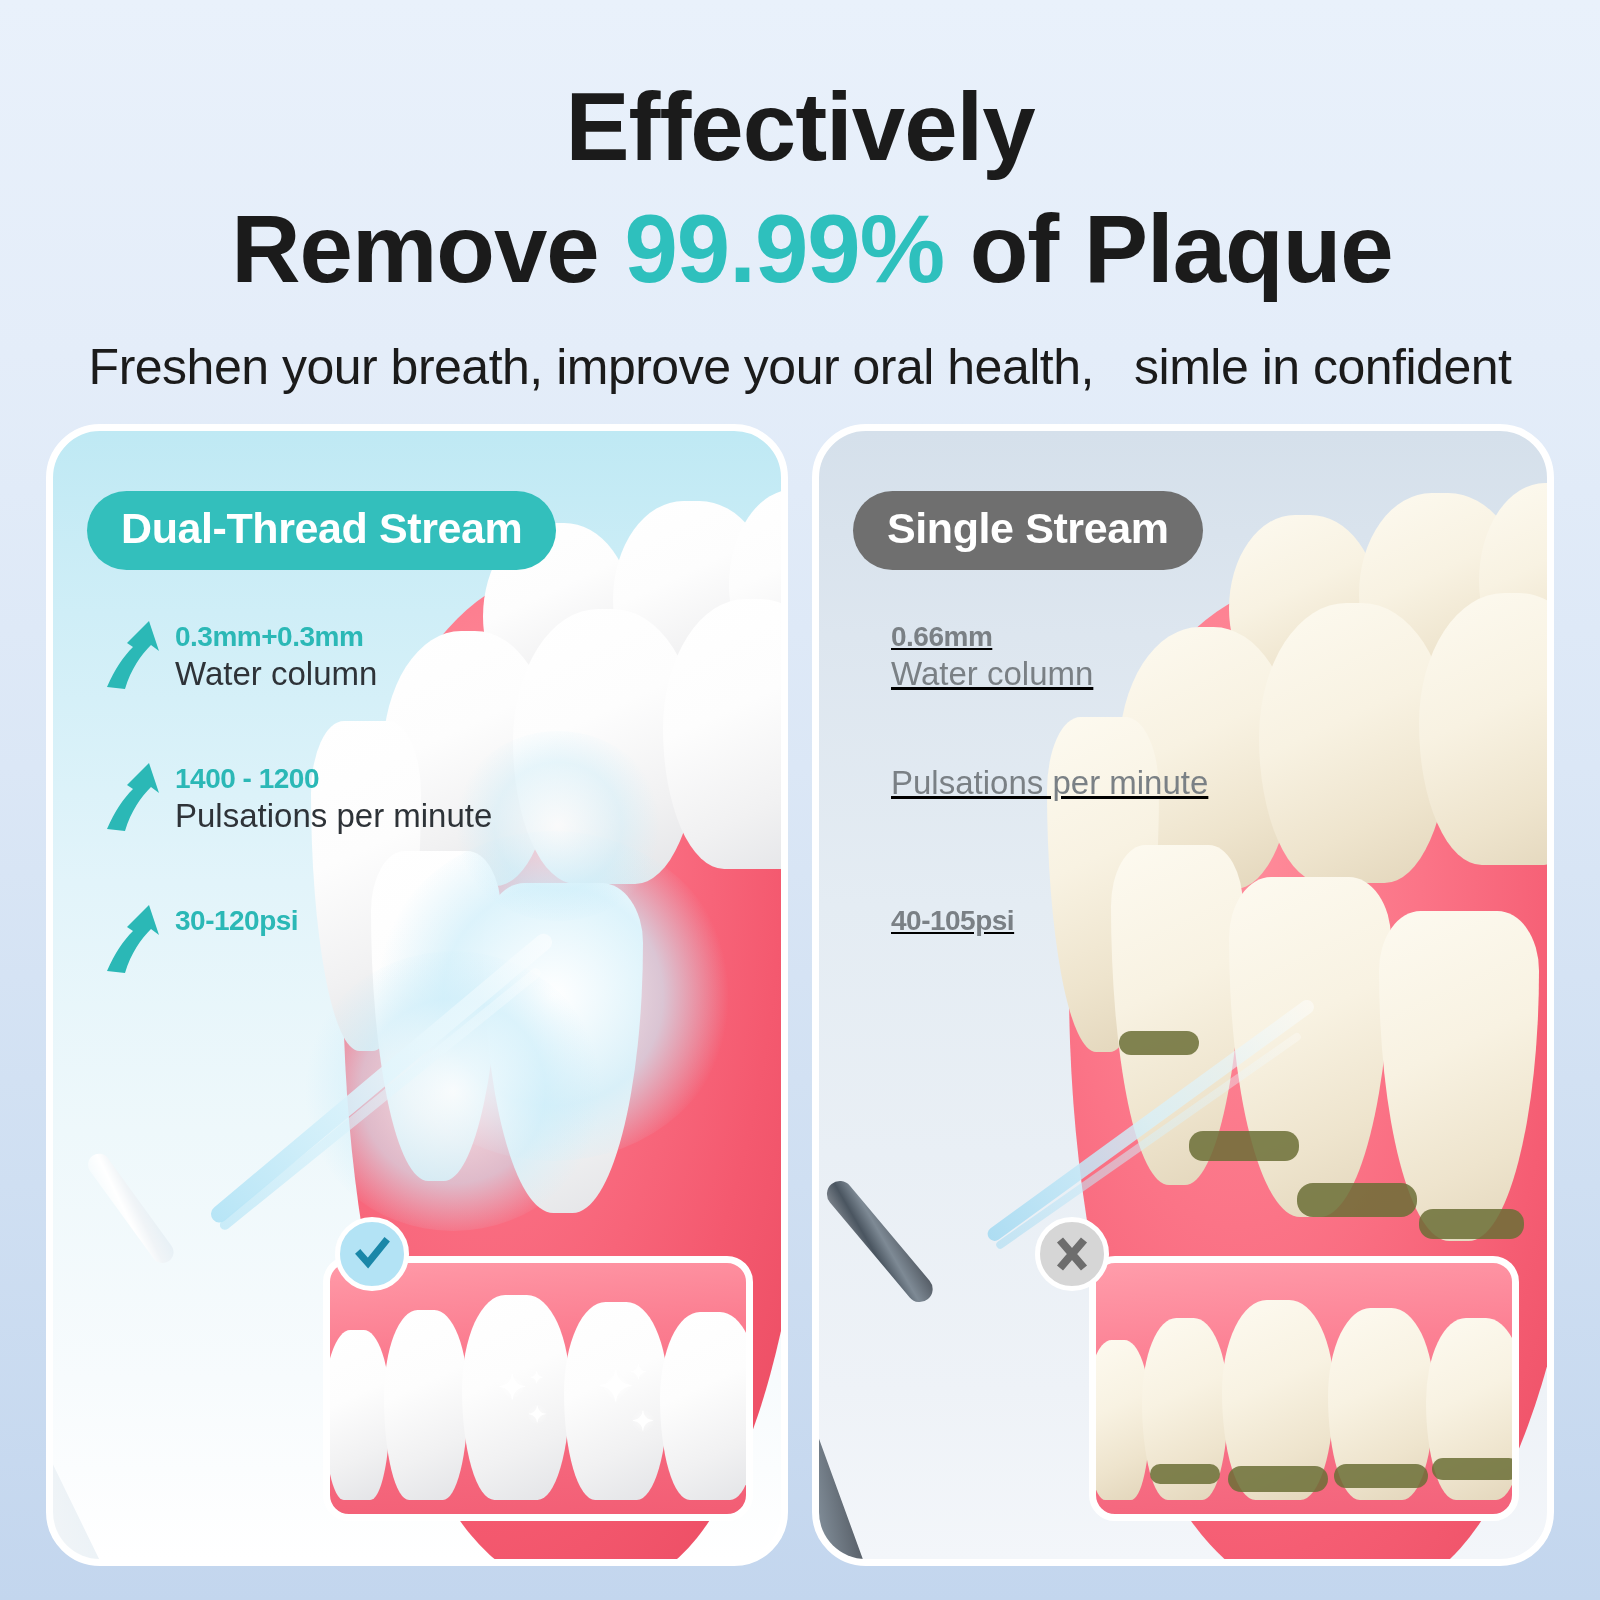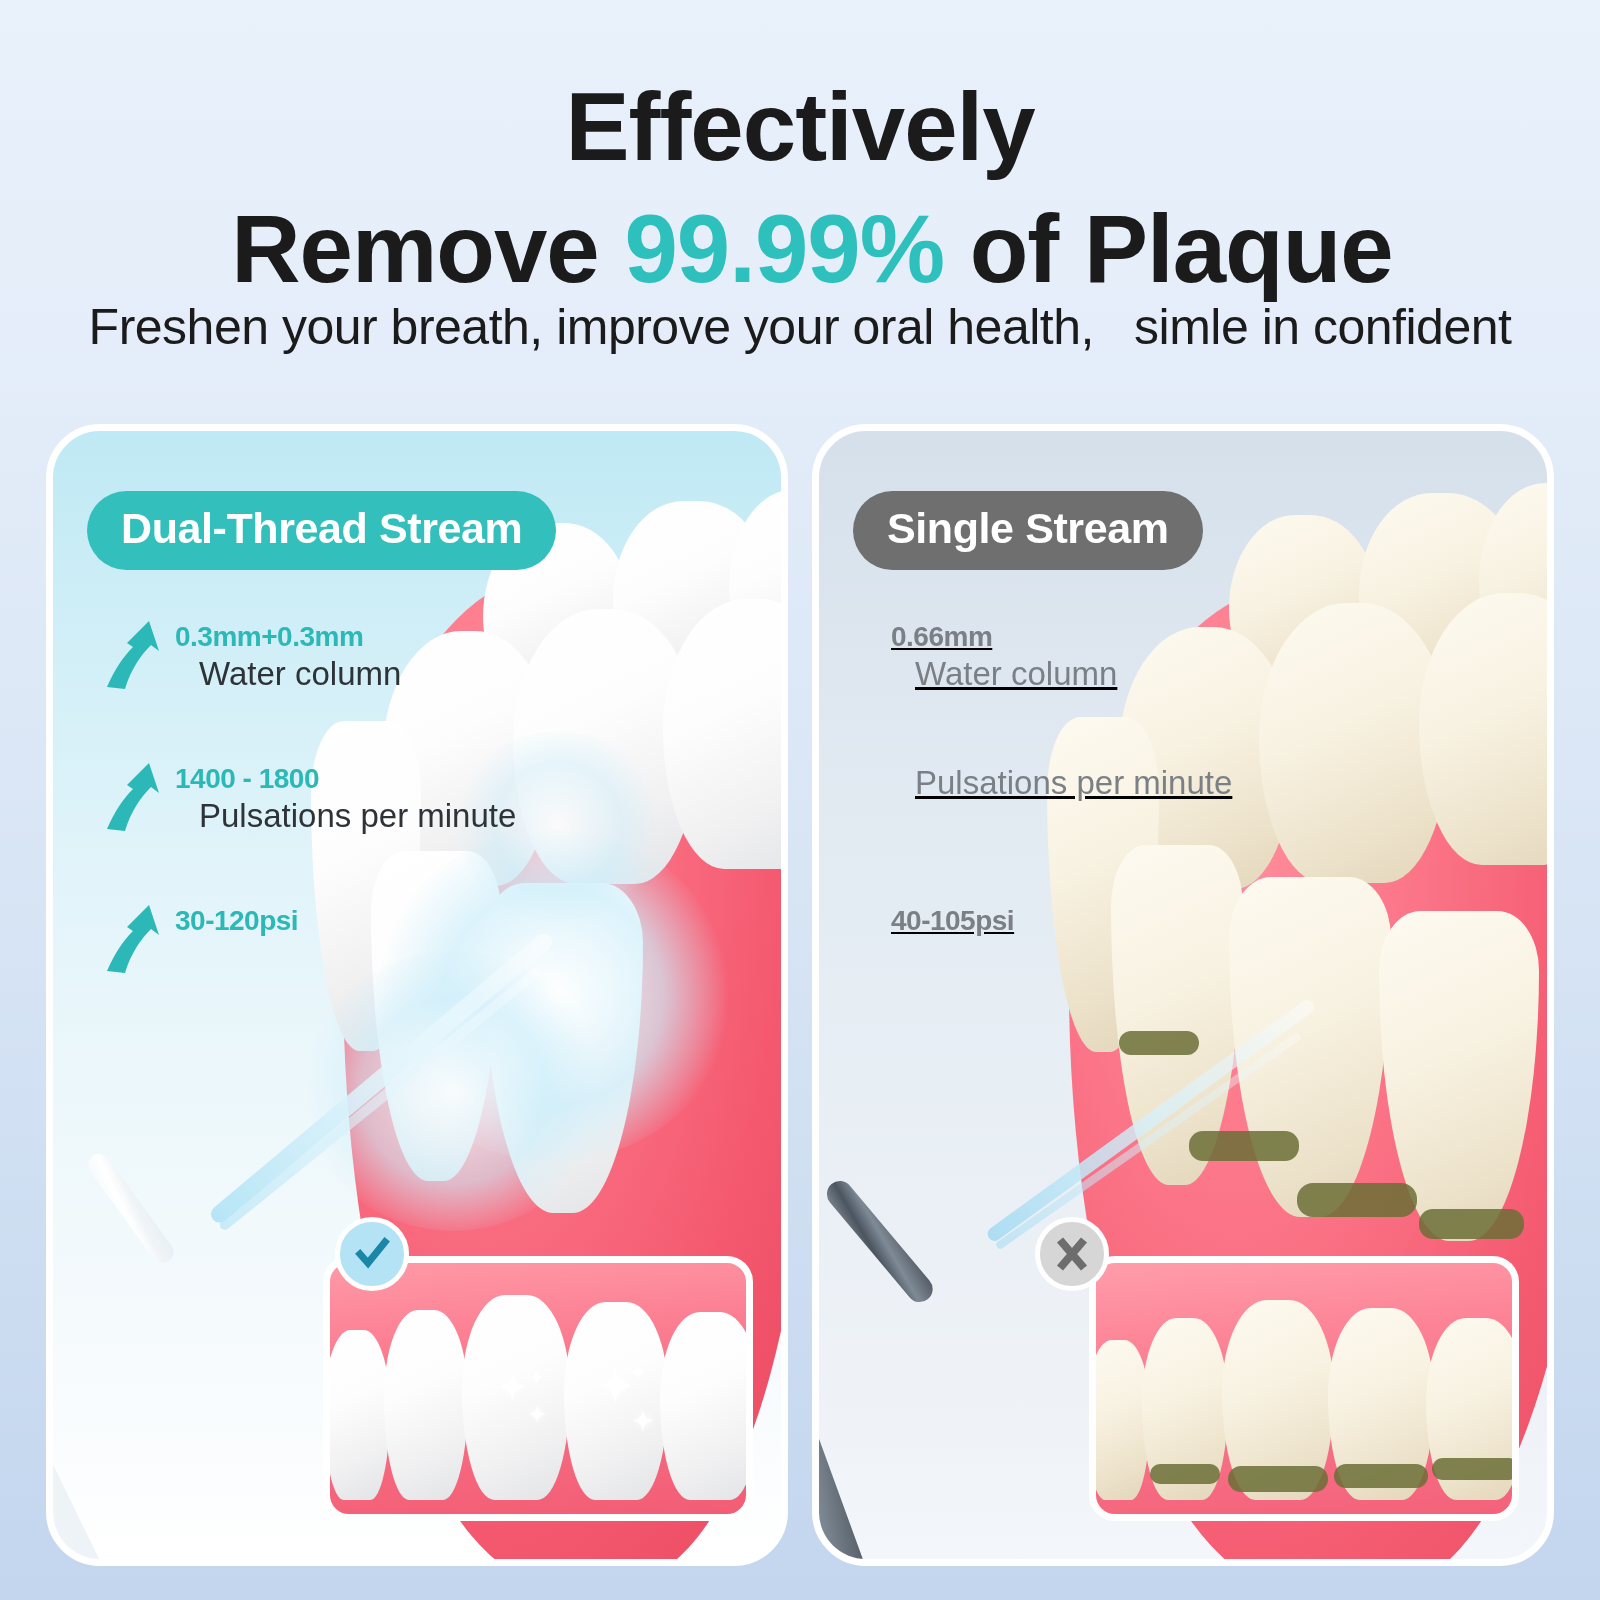--- a/index.html
+++ b/index.html
@@ -13,21 +13,21 @@
   
   .header{position:absolute;left:0;top:0;width:1600px;text-align:center;}
   .headline{
     font-weight:bold;color:#1b1b1b;letter-spacing:-1px;
     line-height:1.02;
   }
   .hl-line1{font-size:96px;margin-top:78px;}
   .hl-line2{font-size:96px;margin-top:24px;padding-left:24px;}
   .hl-teal{color:#2ec0bd;}
   .subtitle{
-    font-size:50px;color:#1b1b1b;letter-spacing:-0.5px;
+    margin-top:40px;font-size:50px;color:#1b1b1b;letter-spacing:-0.5px;
     white-space:pre;
   }
 
   
   .cards{position:absolute;left:0;top:424px;width:1600px;height:1150px;}
   .card{
     position:absolute;top:0;width:742px;height:1142px;
     border:7px solid #ffffff;border-radius:54px;
     box-sizing:border-box;overflow:hidden;
   }
@@ -47,21 +47,21 @@
   }
   .pill-teal{background:#33bfbc;}
   .pill-gray{background:#6f6f6f;}
 
   
   .specs{position:absolute;left:46px;top:190px;width:520px;}
   .spec{position:relative;margin-bottom:56px;padding-left:76px;min-height:86px;}
   .card-right .spec{padding-left:26px;text-decoration:underline;}
   .spec-arrow{position:absolute;left:6px;top:-4px;width:60px;height:74px;}
   .spec-value{font-size:28px;font-weight:bold;letter-spacing:-0.5px;line-height:1.12;}
-  .spec-label{font-size:33px;line-height:1.2;margin-top:2px;margin-left:24px;}
+  .spec-label{font-size:33px;line-height:1.2;margin-top:2px;}
   .card-left .spec-value{color:#2bb8b6;}
   .card-left .spec-label{color:#2e3338;}
   .card-right .spec-value{color:#7a8085;}
   .card-right .spec-label{color:#7a8085;}
 
   
   .photo{position:absolute;left:0;top:0;width:100%;height:100%;overflow:hidden;}
 
   
   .gum{position:absolute;border-radius:46% 52% 40% 44%/40% 44% 56% 60%;}
@@ -178,21 +178,21 @@
         <svg class="spec-arrow" viewBox="0 0 60 74">
           <path d="M2 70 C10 52 18 40 28 30 L22 26 L44 4 L54 34 L46 28 C36 38 26 52 20 72 Z" fill="#2bb8b6"></path>
         </svg>
         <div class="spec-value">0.3mm+0.3mm</div>
         <div class="spec-label">Water column</div>
       </div>
       <div class="spec">
         <svg class="spec-arrow" viewBox="0 0 60 74">
           <path d="M2 70 C10 52 18 40 28 30 L22 26 L44 4 L54 34 L46 28 C36 38 26 52 20 72 Z" fill="#2bb8b6"></path>
         </svg>
-        <div class="spec-value">1400 - 1800</div>
+        <div class="spec-value">1400 - 1200</div>
         <div class="spec-label">Pulsations per minute</div>
       </div>
       <div class="spec">
         <svg class="spec-arrow" viewBox="0 0 60 74">
           <path d="M2 70 C10 52 18 40 28 30 L22 26 L44 4 L54 34 L46 28 C36 38 26 52 20 72 Z" fill="#2bb8b6"></path>
         </svg>
         <div class="spec-value">30-120psi</div>
         <div class="spec-label"></div>
       </div>
     </div>

